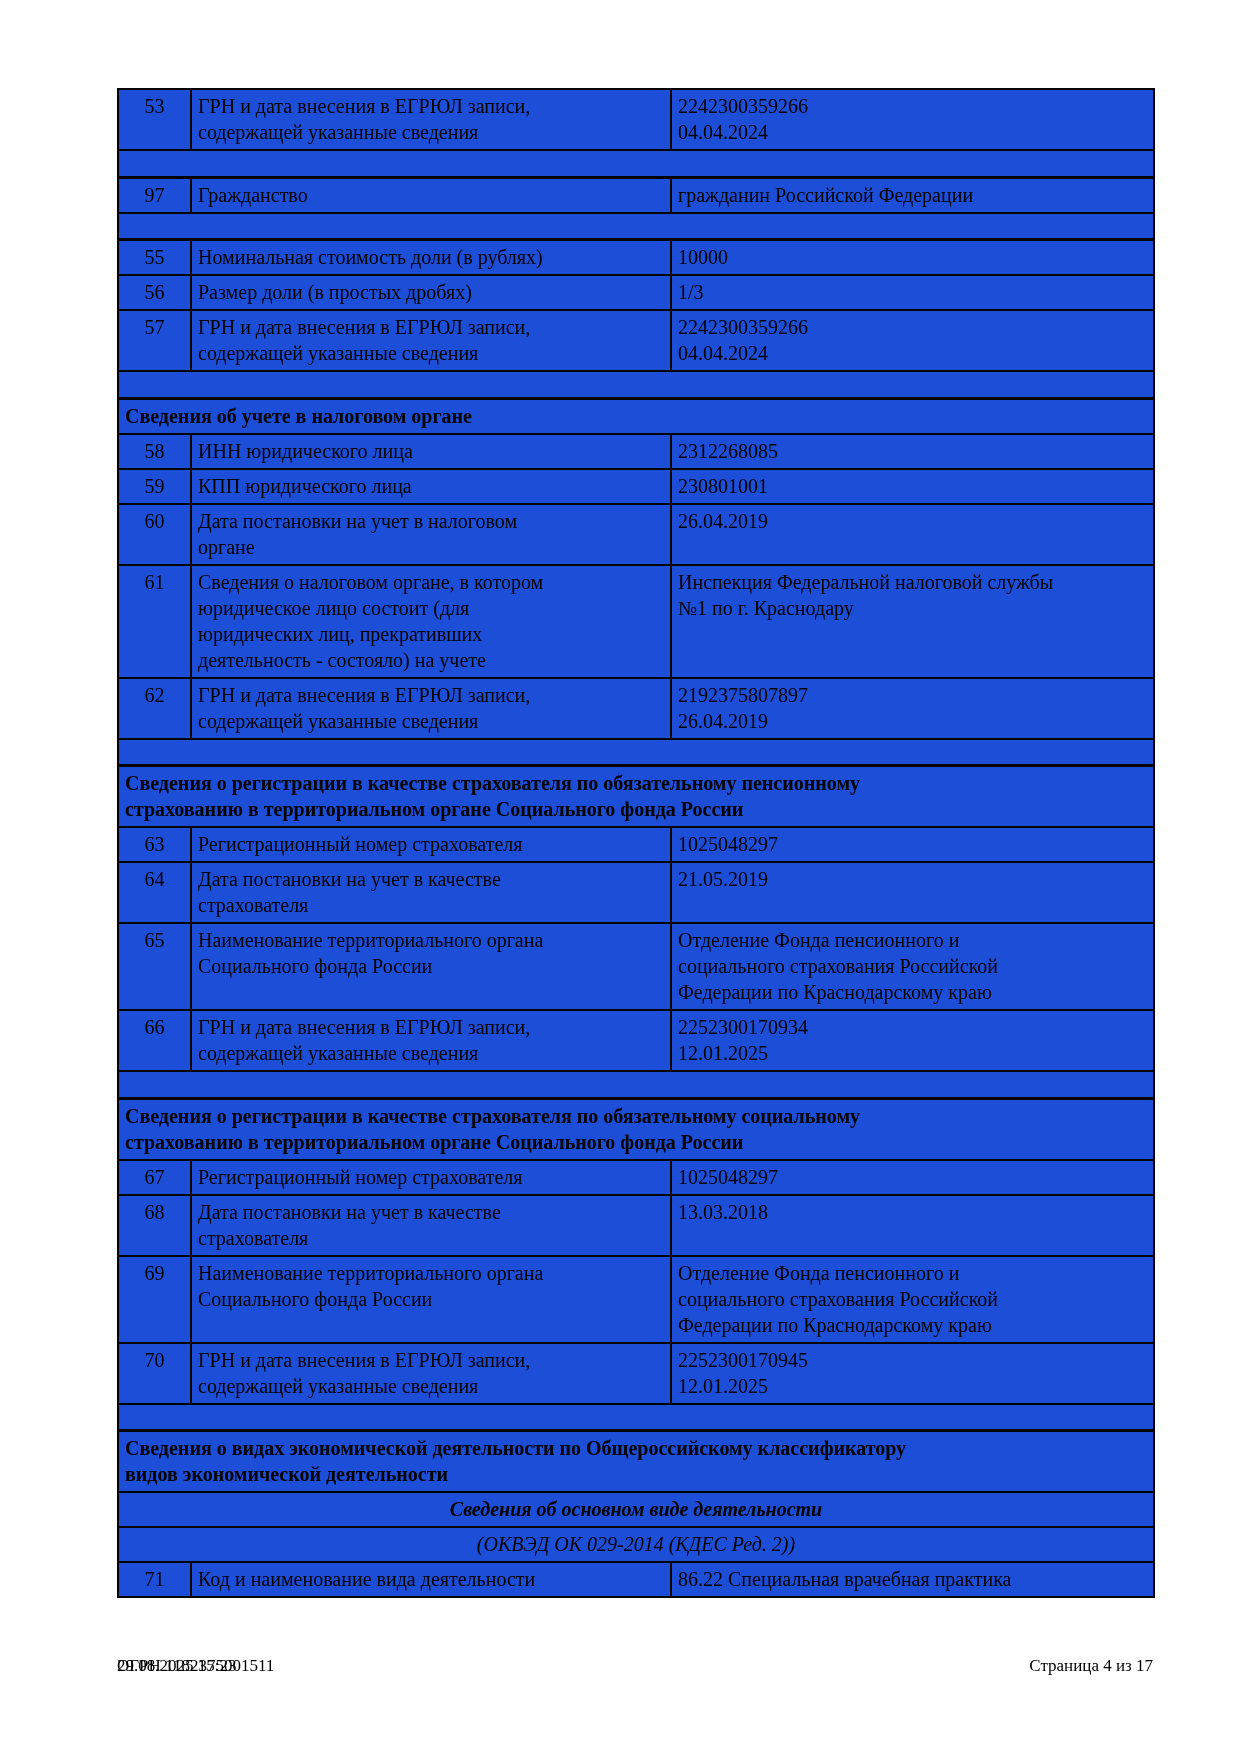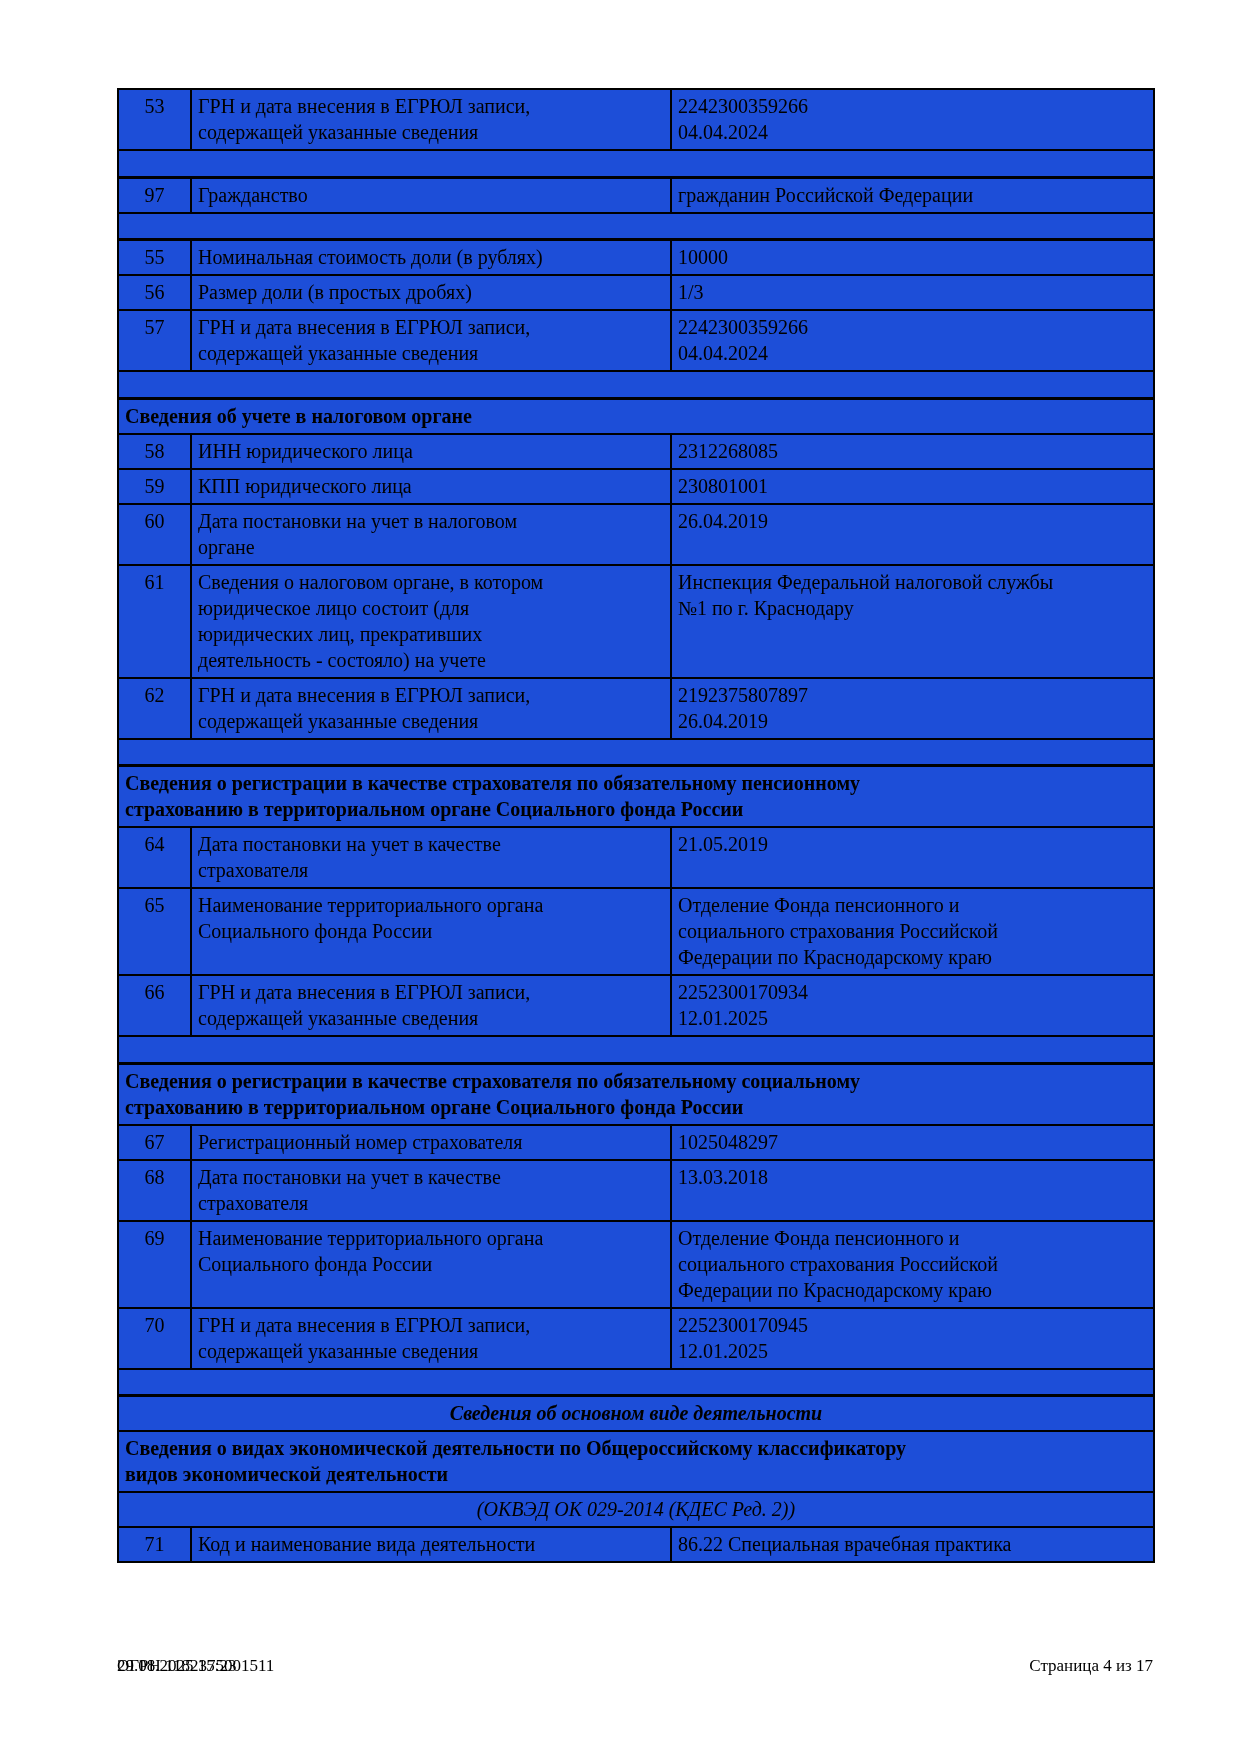--- a/index.html
+++ b/index.html
@@ -188,20 +188,29 @@
         <tr class="spacer">
           <td colspan="3"></td>
         </tr>
         <tr>
           <td colspan="3" class="section">
             <div>Сведения о регистрации в качестве страхователя по обязательному пенсионному</div>
             <div>страхованию в территориальном органе Социального фонда России</div>
           </td>
         </tr>
         <tr>
+          <td class="col-num">63</td>
+          <td class="col-label">
+            <div>Регистрационный номер страхователя</div>
+          </td>
+          <td class="col-value">
+            <div>1025048297</div>
+          </td>
+        </tr>
+        <tr>
           <td class="col-num">64</td>
           <td class="col-label">
             <div>Дата постановки на учет в качестве</div>
             <div>страхователя</div>
           </td>
           <td class="col-value">
             <div>21.05.2019</div>
           </td>
         </tr>
         <tr>
@@ -275,28 +284,28 @@
           </td>
           <td class="col-value">
             <div>2252300170945</div>
             <div>12.01.2025</div>
           </td>
         </tr>
         <tr class="spacer">
           <td colspan="3"></td>
         </tr>
         <tr>
-          <td colspan="3" class="subsection-bold-italic">
-            <div>Сведения об основном виде деятельности</div>
-          </td>
-        </tr>
-        <tr>
           <td colspan="3" class="section">
             <div>Сведения о видах экономической деятельности по Общероссийскому классификатору</div>
             <div>видов экономической деятельности</div>
+          </td>
+        </tr>
+        <tr>
+          <td colspan="3" class="subsection-bold-italic">
+            <div>Сведения об основном виде деятельности</div>
           </td>
         </tr>
         <tr>
           <td colspan="3" class="subsection-italic">
             <div>(ОКВЭД ОК 029-2014 (КДЕС Ред. 2))</div>
           </td>
         </tr>
         <tr>
           <td class="col-num">71</td>
           <td class="col-label">

